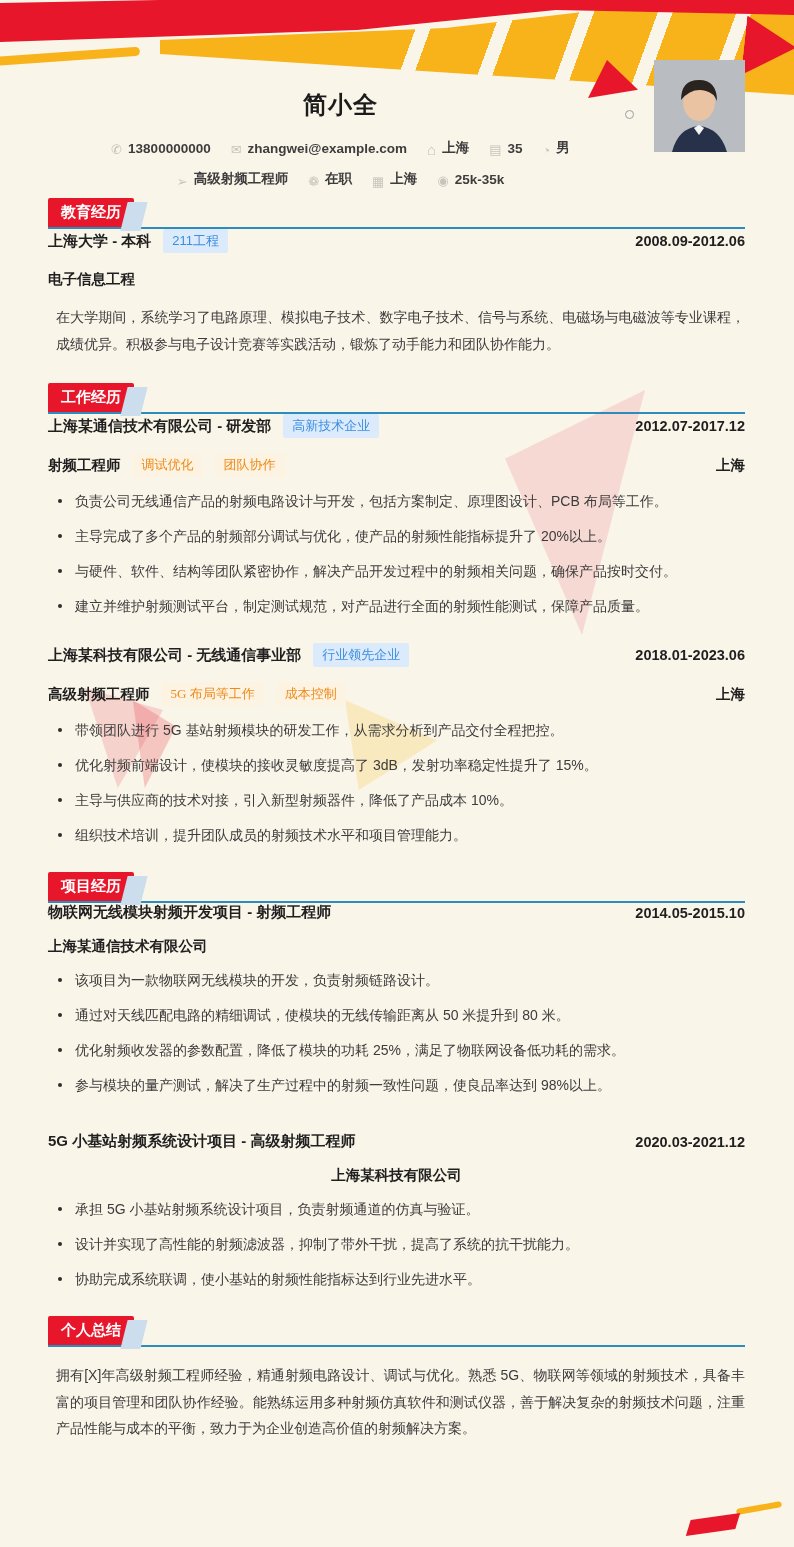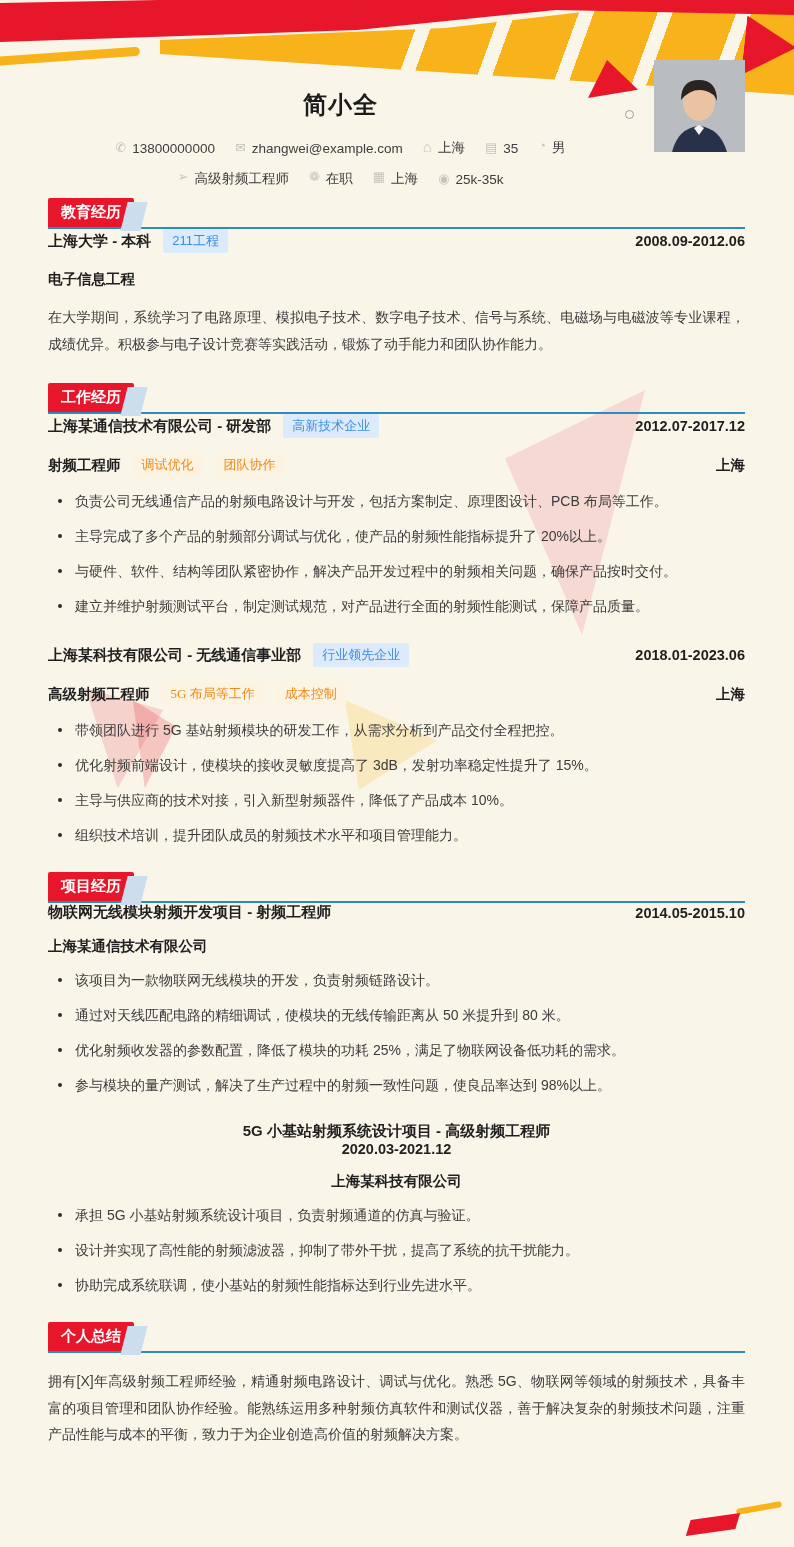--- a/index.html
+++ b/index.html
@@ -37,21 +37,21 @@
   .stripe-yellow-br { left:736px; top:1505px; width:46px; height:6px; background:#f8b21a; border-radius:3px; transform:rotate(-10deg); }
   .para-red-br { left:688px; top:1517px; width:50px; height:15px; background:#e7162a; transform:rotate(-8deg) skewX(-25deg); }
   
   .content { position:relative; z-index:2; padding:0 49px 0 48px; }
   
   .hdr { position:relative; height:186px; }
   .hdr-text { width:585px; text-align:center; padding-top:89px; }
   .name { font-size:24px; font-weight:bold; color:#1b1b1b; letter-spacing:1px; }
   .contact-row { display:flex; justify-content:center; align-items:center; gap:20px; margin-top:18px; font-size:13.5px; color:#3d3d3d; }
   .contact-row + .contact-row { margin-top:13px; }
-  .citem { display:flex; align-items:flex-start; gap:6px; white-space:nowrap; }
+  .citem { display:flex; align-items:flex-end; gap:6px; white-space:nowrap;font-weight:bold; }
   .cicon { color:#c7c4bc; font-size:13px; line-height:1; }
   [data-name="phone-icon"]::before{content:"✆";}
   [data-name="mail-icon"]::before{content:"✉";}
   [data-name="home-icon"]::before{content:"⌂"; font-size:15px;}
   [data-name="age-icon"]::before{content:"▤";}
   [data-name="gender-icon"]::before{content:"◔";}
   [data-name="position-icon"]::before{content:"➢";}
   [data-name="status-icon"]::before{content:"❁";}
   [data-name="building-icon"]::before{content:"▦";}
   [data-name="salary-icon"]::before{content:"◉";}
@@ -67,21 +67,21 @@
   .entry-head { display:flex; justify-content:space-between; align-items:center; }
   .entry-left { display:flex; align-items:center; gap:12px; }
   .entry-title { font-size:15px; font-weight:bold; color:#1f1f1f; }
   .badge-blue { background:#dcebfb; color:#3d8ee0; font-size:13px; padding:3px 9px; border-radius:2px; white-space:nowrap; }
   .tag-orange { background:#fdf3e2; color:#ee8a18; font-size:13px; padding:3px 9px; border-radius:2px; white-space:nowrap;font-family:Liberation Serif, serif; }
   .entry-date, .entry-loc { font-size:14.5px; font-weight:bold; color:#1f1f1f; }
   .sub-bold { font-size:14.5px; font-weight:bold; color:#1f1f1f; }
   .bullets { margin-top:7px; }
   .bullet { display:flex; gap:13px; margin-top:14px; font-size:14px; color:#3c3c3c; line-height:1.5; }
   .dot { flex:none; width:4px; height:4px; border-radius:50%; background:#2e2e2e; margin-top:8px; margin-left:10px; }
-  .para { font-size:14px; color:#3c3c3c; line-height:1.9; margin-top:15px; text-align:justify; }
+  .para { font-size:14px; color:#3c3c3c; line-height:1.9; margin-top:15px; text-align:justify;margin-left:8px; }
 </style>
 </head>
 <body>
 
 <div class="page" data-name="resume-page">
 
   <div class="deco banner-yellow" data-name="banner-yellow-stripes"></div>
   <div class="deco banner-red" data-name="banner-red-ribbon"></div>
   <div class="deco stripe-yellow-left" data-name="yellow-stripe-left"></div>
   <div class="deco tri-red-right" data-name="red-triangle-right"></div>
@@ -258,21 +258,21 @@
       <div class="bullet" data-name="bullet-item">
           <span class="dot" data-name="bullet-dot"></span>
           <span>优化射频收发器的参数配置，降低了模块的功耗 25%，满足了物联网设备低功耗的需求。</span>
         </div>
       <div class="bullet" data-name="bullet-item">
           <span class="dot" data-name="bullet-dot"></span>
           <span>参与模块的量产测试，解决了生产过程中的射频一致性问题，使良品率达到 98%以上。</span>
         </div>
     </div>
 
-    <div class="entry-head" style="margin-top:26px;flex-direction:column;" data-name="project-entry-2-header">
+    <div class="entry-head" style="margin-top:36px;" data-name="project-entry-2-header">
       <span class="entry-title" data-name="project-name">5G 小基站射频系统设计项目 - 高级射频工程师</span>
       <span class="entry-date" data-name="project-date">2020.03-2021.12</span>
     </div>
     <div class="sub-bold" style="margin-top:15px;text-align:center;" data-name="project-company">上海某科技有限公司</div>
     <div class="bullets" data-name="project-entry-2-bullets">
       <div class="bullet" data-name="bullet-item">
           <span class="dot" data-name="bullet-dot"></span>
           <span>承担 5G 小基站射频系统设计项目，负责射频通道的仿真与验证。</span>
         </div>
       <div class="bullet" data-name="bullet-item">

